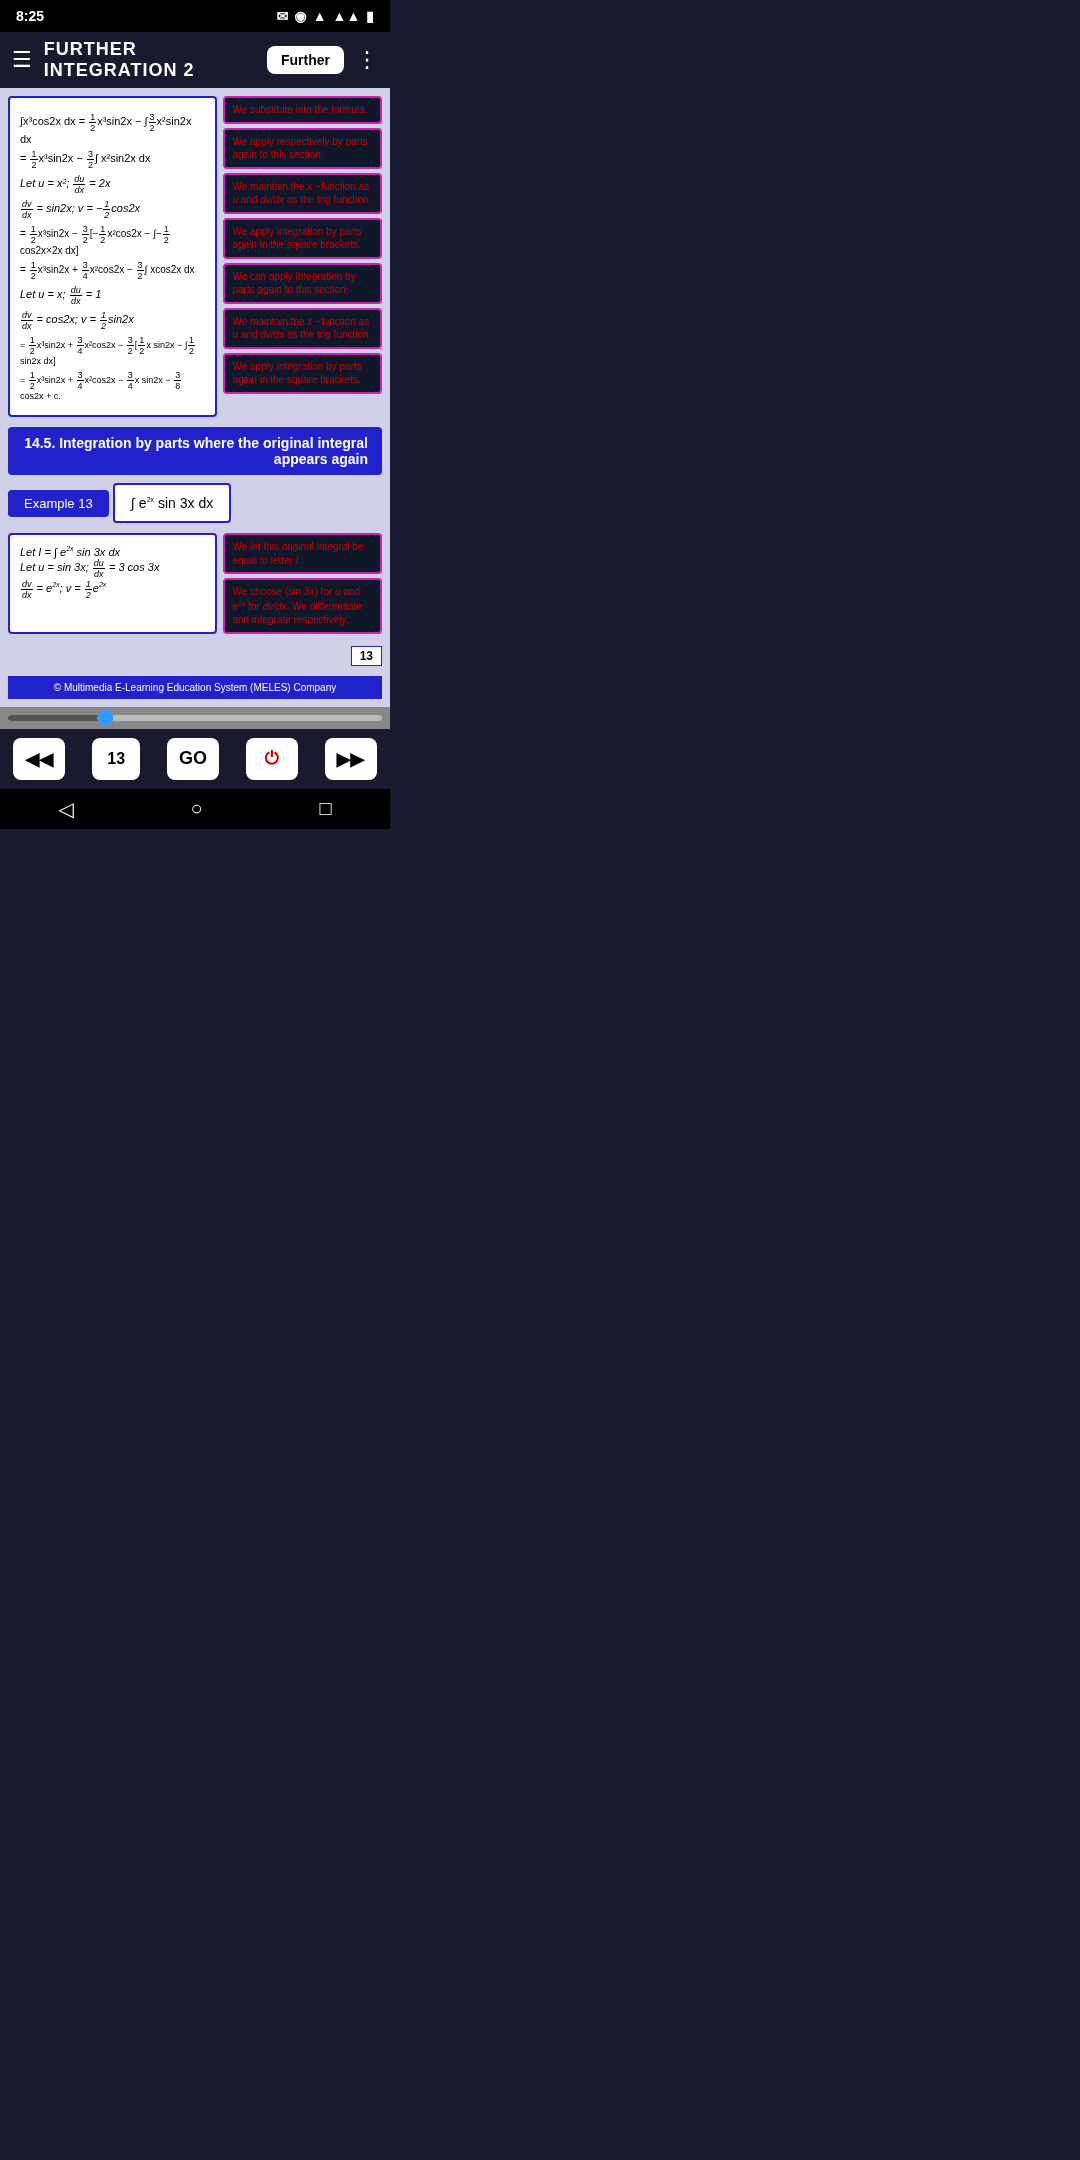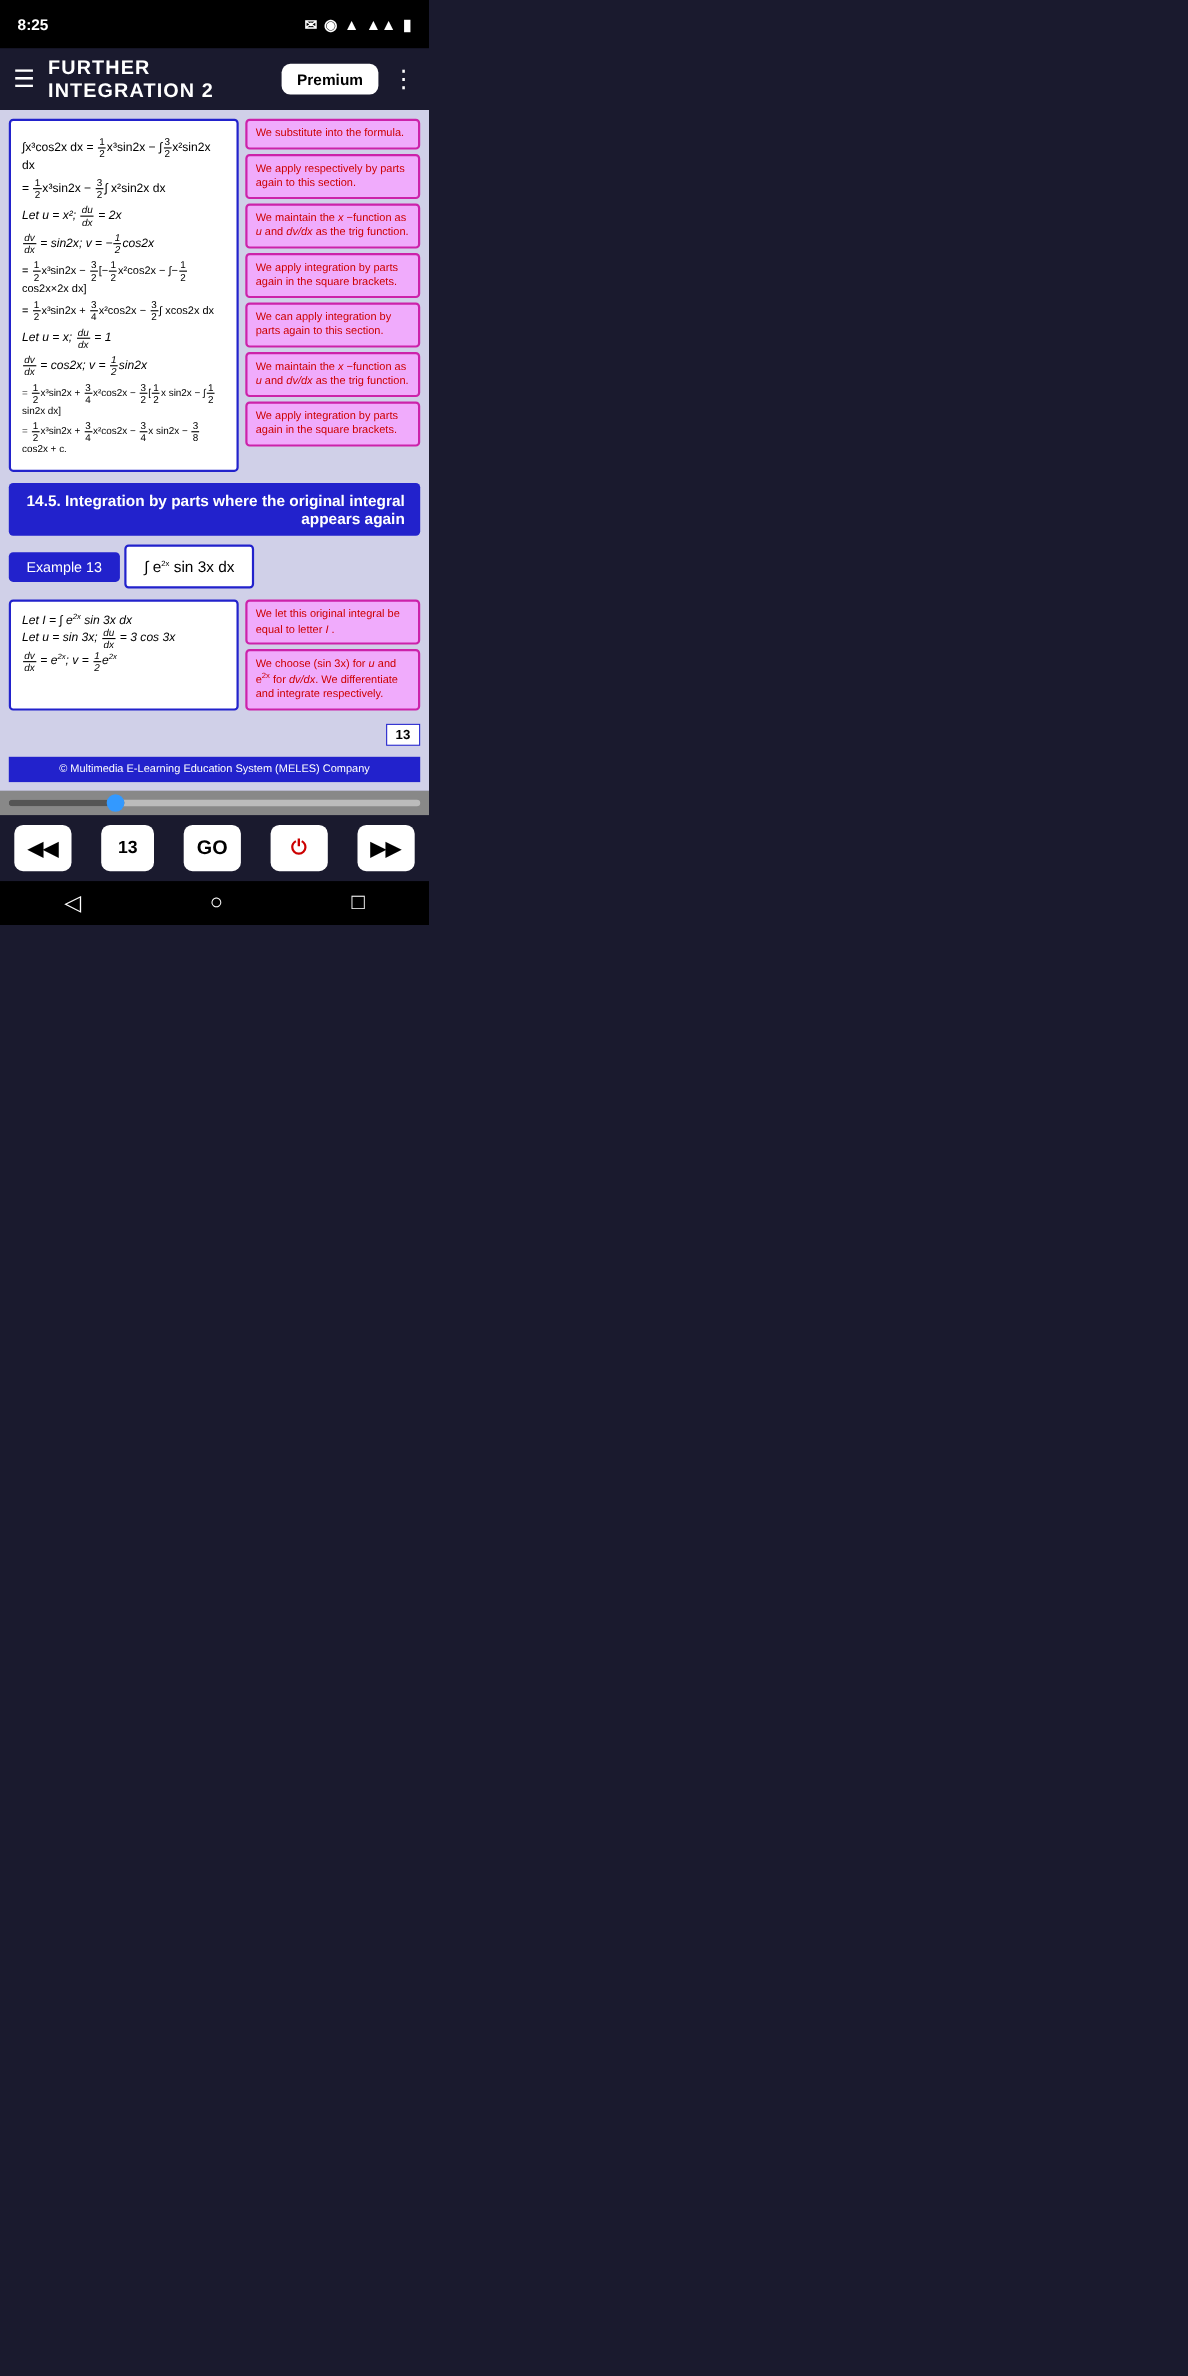--- a/index.html
+++ b/index.html
@@ -14,21 +14,21 @@
     }
 
     
     .status-bar {
       background: #000;
       color: #fff;
       display: flex;
       justify-content: space-between;
       align-items: center;
       padding: 6px 16px;
-      height: 44px;
+      height: 32px;
       font-size: 14px;
       font-weight: bold;
     }
     .status-icons { display: flex; gap: 6px; align-items: center; }
 
     
     .header {
       background: #1a1a2e;
       display: flex;
       align-items: center;
@@ -98,21 +98,21 @@
       margin: 4px 0;
       font-size: 11px;
     }
     .annotations-col {
       flex: 1;
       display: flex;
       flex-direction: column;
       gap: 4px;
     }
     .annotation-box {
-      background: #f0abfc;
+      background: #0f172a;
       border: 2px solid #cc22aa;
       border-radius: 4px;
       padding: 5px 7px;
       font-size: 10px;
       color: #cc0000;
       line-height: 1.35;
     }
     .annotation-box em { font-style: italic; }
 
     
@@ -294,21 +294,21 @@
     <span>◉</span>
     <span>▲</span>
     <span>▲▲</span>
     <span>▮</span>
   </div>
 </div>
 
 <div class="header">
   <span class="hamburger">☰</span>
   <span class="header-title">FURTHER INTEGRATION 2</span>
-  <button class="premium-btn">Premium</button>
+  <button class="premium-btn">Further</button>
   <span class="more-icon">⋮</span>
 </div>
 
 <div class="content">
 
   
 
   
   <div class="math-annotation-row">
     <div class="math-box">

